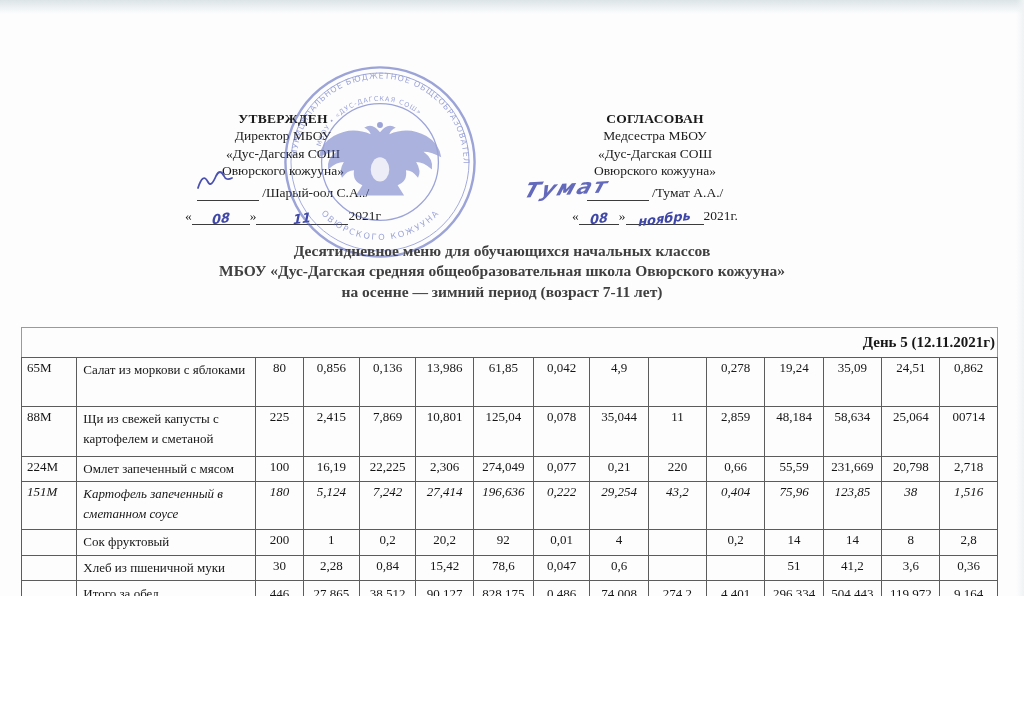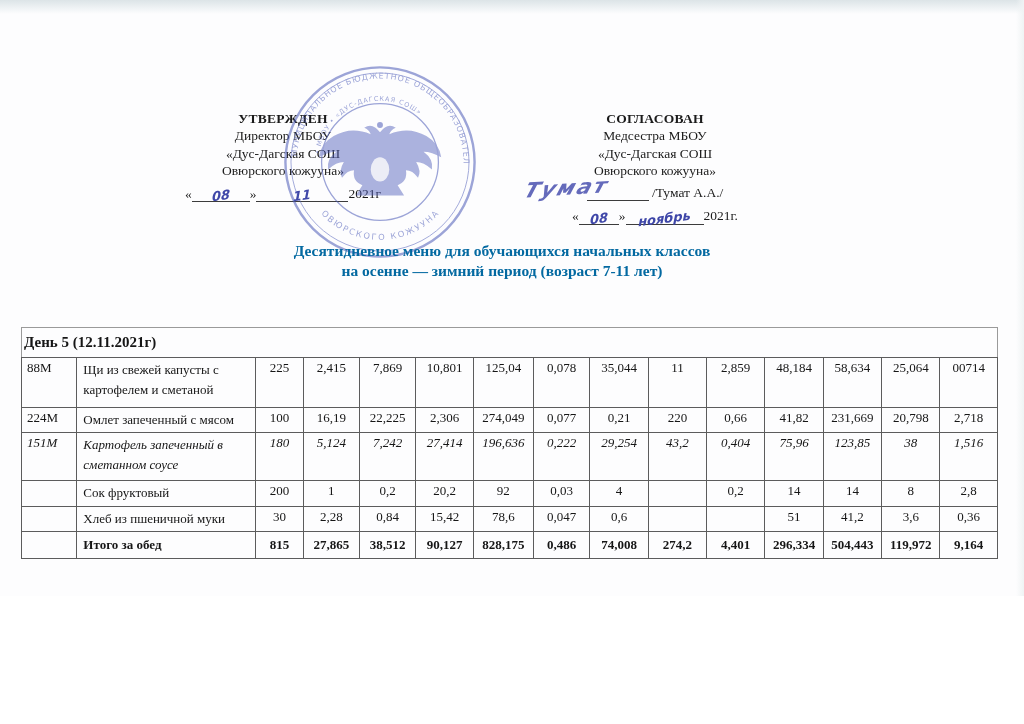--- a/index.html
+++ b/index.html
@@ -39,49 +39,56 @@
     transform:skewX(-22deg) rotate(-4deg); opacity:.85; letter-spacing:2px;
   }
   .squiggle{position:absolute; left:28px; top:-14px;}
 
   
   .stamp{position:absolute; left:278px; top:60px; width:204px; height:204px; opacity:.55; pointer-events:none;}
 
   
   .doc-title{
     position:absolute; top:241px; left:0; width:1004px; text-align:center;
-    font-weight:bold; font-size:15.5px; line-height:1.32; color:#0369a1;
+    font-weight:bold; font-size:15.5px; line-height:1.32; color:#404040;
   }
 
   
   table.menu{
     position:absolute; left:21px; top:327px; width:977px;
     border-collapse:collapse; table-layout:fixed; font-size:13px; color:#161616;
   }
   table.menu td{border:1px solid #5c5c5c; vertical-align:top; padding:2px 2px 0 2px; text-align:center; overflow:hidden;}
   table.menu td.name{text-align:left; padding-left:6px; line-height:1.5;}
   table.menu td.code{text-align:left; padding-left:5px;}
   table.menu tr.day-row td{
     border:1px solid #9a9a9a; border-bottom:1px solid #5c5c5c;
-    font-size:15px; font-weight:bold; text-align:left; vertical-align:middle; padding:2px;
-  }
-  table.menu tr.total-row td{font-weight:bold; vertical-align:middle; padding-top:0;}
+    font-size:15px; font-weight:bold; text-align:right; vertical-align:middle; padding:2px;
+  }
+  table.menu tr.total-row td{font-weight:normal; vertical-align:middle; padding-top:0;}
 </style>
 </head>
 <body>
 
 <div class="page">
   <div class="scan-strip"></div>
   <div class="scan-edge-r"></div>
 
   <div class="approval approval-left">
     <div class="ttl">УТВЕРЖДЕН</div>
     <div>Директор МБОУ</div>
     <div>«Дус-Дагская СОШ</div>
     <div>Овюрского кожууна»</div>
+    <div class="sig-line">
+      <svg class="squiggle" width="40" height="22" viewBox="0 0 40 22">
+        <path d="M2 18 q5 -16 10 -6 q3 6 8 -6 q4 -8 8 0 q2 5 8 2" fill="none" stroke="#4a51b0" stroke-width="1.8" stroke-linecap="round"></path>
+      </svg>
+      <span class="uline w60"></span>
+      <span>/Шарый-оол С.А../</span>
+    </div>
     <div class="date-line">
       <span>«</span><span class="uline w55"><span class="hand">08</span></span><span>»</span><span class="uline w90"><span class="hand">11</span></span><span>2021г</span>
     </div>
   </div>
 
   <div class="approval approval-right">
     <div class="ttl">СОГЛАСОВАН</div>
     <div>Медсестра МБОУ</div>
     <div>«Дус-Дагская  СОШ</div>
     <div>Овюрского  кожууна»</div>
@@ -119,20 +126,21 @@
     </g>
     <g fill="#4d5cb8">
       <path d="M110 78 q-8 -11 -17 -5 q5 2 7 7 q-21 -9 -40 2 q-14 8 -16 23 q10 -6 19 -6 q-11 8 -9 19 q9 -8 17 -8 q-6 10 -2 17 q6 -8 13 -8 q-2 12 9 16 l-7 11 h52 l-7 -11 q11 -4 9 -16 q7 0 13 8 q4 -7 -2 -17 q8 0 17 8 q2 -11 -9 -19 q9 0 19 6 q-2 -15 -16 -23 q-19 -11 -40 -2 q2 -5 7 -7 q-9 -6 -17 5 z" opacity=".85"></path>
       <circle cx="110" cy="70" r="3.2"></circle>
       <ellipse cx="110" cy="118" rx="10" ry="13" fill="#fdfdfe" opacity=".8"></ellipse>
     </g>
   </svg>
 
   <div class="doc-title">
     <div>Десятидневное меню для обучающихся начальных классов</div>
+    <div>МБОУ «Дус-Дагская средняя общеобразовательная школа Овюрского кожууна»</div>
     <div>на осенне — зимний период (возраст 7-11 лет)</div>
   </div>
 
   <table class="menu">
     <colgroup>
       <col style="width:55px">
         <col style="width:178px">
         <col style="width:47px">
       <col style="width:56px">
         <col style="width:56px">
@@ -145,20 +153,37 @@
       <col style="width:58px">
         <col style="width:58px">
         <col style="width:58px">
         <col style="width:57px">
     </colgroup>
     <tbody>
       <tr class="day-row" style="height:30px">
         <td colspan="15">День 5 (12.11.2021г)</td>
       </tr>
 
+    <tr style="height: 49px;">
+          <td class="code">65М</td>
+          <td class="name">Салат из моркови с яблоками</td>
+          <td>80</td>
+          <td>0,856</td>
+          <td>0,136</td>
+          <td>13,986</td>
+          <td>61,85</td>
+          <td>0,042</td>
+          <td>4,9</td>
+          <td></td>
+          <td>0,278</td>
+          <td>19,24</td>
+          <td>35,09</td>
+          <td>24,51</td>
+          <td>0,862</td>
+        </tr>
         <tr style="height: 50px;">
           <td class="code">88М</td>
           <td class="name">Щи из свежей капусты с картофелем и сметаной</td>
           <td>225</td>
           <td>2,415</td>
           <td>7,869</td>
           <td>10,801</td>
           <td>125,04</td>
           <td>0,078</td>
           <td>35,044</td>
@@ -174,21 +199,21 @@
           <td class="name">Омлет запеченный с мясом</td>
           <td>100</td>
           <td>16,19</td>
           <td>22,225</td>
           <td>2,306</td>
           <td>274,049</td>
           <td>0,077</td>
           <td>0,21</td>
           <td>220</td>
           <td>0,66</td>
-          <td>41,82</td>
+          <td>55,59</td>
           <td>231,669</td>
           <td>20,798</td>
           <td>2,718</td>
         </tr>
         <tr style="height: 48px; font-style: italic;">
           <td class="code">151М</td>
           <td class="name">Картофель запеченный в сметанном соусе</td>
           <td>180</td>
           <td>5,124</td>
           <td>7,242</td>
@@ -204,21 +229,21 @@
           <td>1,516</td>
         </tr>
         <tr style="height: 26px;">
           <td class="code"></td>
           <td class="name">Сок фруктовый</td>
           <td>200</td>
           <td>1</td>
           <td>0,2</td>
           <td>20,2</td>
           <td>92</td>
-          <td>0,03</td>
+          <td>0,01</td>
           <td>4</td>
           <td></td>
           <td>0,2</td>
           <td>14</td>
           <td>14</td>
           <td>8</td>
           <td>2,8</td>
         </tr>
         <tr style="height: 25px;">
           <td class="code"></td>
@@ -233,21 +258,21 @@
           <td></td>
           <td></td>
           <td>51</td>
           <td>41,2</td>
           <td>3,6</td>
           <td>0,36</td>
         </tr>
         <tr class="total-row" style="height: 27px;">
           <td class="code"></td>
           <td class="name">Итого за обед</td>
-          <td>815</td>
+          <td>446</td>
           <td>27,865</td>
           <td>38,512</td>
           <td>90,127</td>
           <td>828,175</td>
           <td>0,486</td>
           <td>74,008</td>
           <td>274,2</td>
           <td>4,401</td>
           <td>296,334</td>
           <td>504,443</td>

